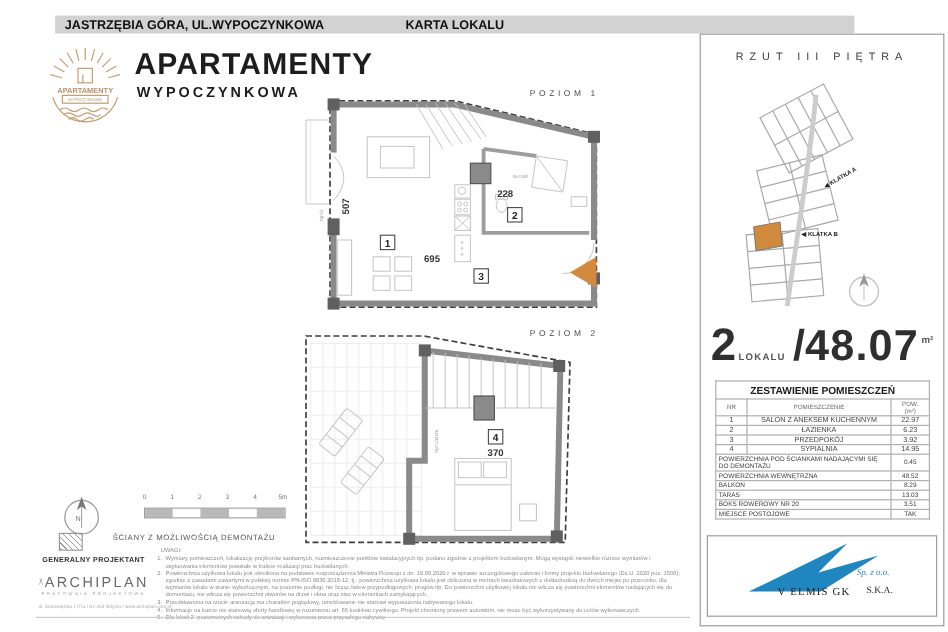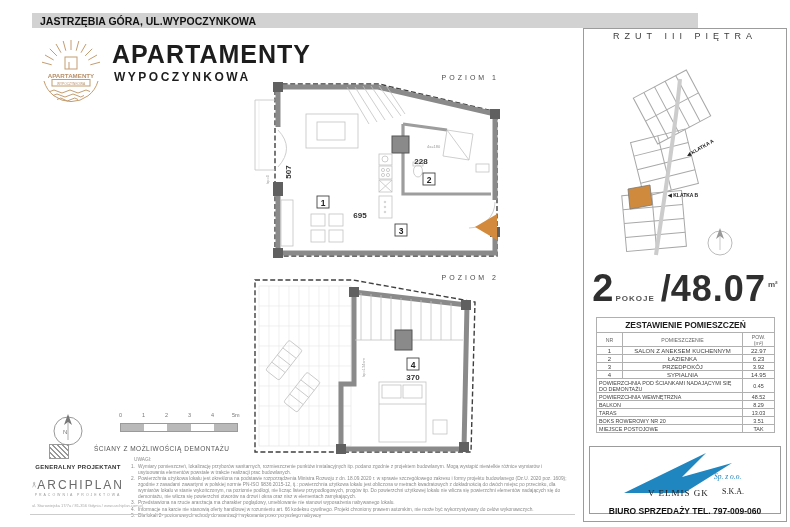--- a/index.html
+++ b/index.html
@@ -1,19 +1,19 @@
 <!DOCTYPE html>
 <html><head>
 <meta charset="utf-8">
 <style>
   html,body{margin:0;padding:0;background:#fff;}
   #page{position:relative;width:790px;height:527px;background:#fff;overflow:hidden;
         font-family:"Liberation Sans",sans-serif;color:#222;}
   
-  .header-bar{position:absolute;left:32px;top:13px;width:666px;height:15px;background:#d2d2d2;
+  .header-bar{position:absolute;left:46px;top:13px;width:666px;height:15px;background:#d2d2d2;
               display:flex;align-items:center;font-weight:bold;font-size:10.5px;color:#111;}
   .h-left{padding-left:8px;white-space:nowrap;}
   .h-center{position:absolute;left:0;right:0;text-align:center;}
   .h-right{position:absolute;right:8px;display:flex;gap:18px;}
   
   .brand-title{position:absolute;left:112px;top:40px;font-size:25px;font-weight:bold;letter-spacing:1px;color:#1d1d1d;}
   .brand-sub{position:absolute;left:114px;top:70px;font-size:12px;font-weight:bold;letter-spacing:2.5px;color:#1d1d1d;}
   .emblem{position:absolute;left:36px;top:34px;}
   
   .plan{position:absolute;width:252px;height:192px;}
@@ -29,21 +29,21 @@
   .grid{fill:none;stroke:#e2e2e2;stroke-width:0.6;}
   .gridline{stroke:#e6e6e6;stroke-width:0.6;}
   .rbox{fill:#fff;stroke:#444;stroke-width:0.9;}
   .rnum{font-size:8.5px;font-weight:bold;fill:#222;text-anchor:middle;}
   .dim{font-size:8px;font-weight:bold;fill:#333;text-anchor:middle;}
   .tinytxt{font-size:4px;fill:#999;}
   .plabel{font-size:7px;letter-spacing:3px;fill:#4a4a4a;text-anchor:end;}
   .arrow{fill:#d48a3c;}
   
   .col{position:absolute;left:583px;top:28px;width:202px;height:492px;border:1px solid #9c9c9c;background:#fff;}
-  .rzut-title{position:absolute;top:2px;left:0;right:0;text-align:center;font-size:9px;letter-spacing:5px;color:#3c3c3c;}
+  .rzut-title{position:absolute;top:13px;left:0;right:0;text-align:center;font-size:9px;letter-spacing:5px;color:#3c3c3c;}
   .minimap{position:absolute;left:8px;top:36px;}
   .mm rect,.mm line{stroke:#a8a8a8;stroke-width:1;fill:none;}
   .spine{fill:none;stroke:#cccccc;stroke-width:4;}
   .unit{fill:#d08a3e;stroke:#777;stroke-width:0.8;}
   .mlabel{font-size:5px;font-weight:bold;fill:#222;}
   .area-row{position:absolute;top:238px;left:0;right:0;display:flex;justify-content:center;align-items:baseline;color:#2f2f2f;}
   .a-count{font-size:38px;font-weight:bold;}
   .a-rooms{font-size:8px;letter-spacing:1px;margin:0 6px 0 2px;font-weight:bold;color:#555;}
   .a-slash{font-size:36px;font-weight:bold;}
   .a-val{font-size:36px;font-weight:bold;letter-spacing:1px;}
@@ -88,20 +88,21 @@
   .ntext{flex:1;}
   .bottom-rule{position:absolute;left:30px;top:514px;width:545px;height:1px;background:#ccc;}
 </style>
 </head>
 <body>
 
 <div id="page">
 
   <div class="header-bar">
     <span class="h-left">JASTRZĘBIA GÓRA, UL.WYPOCZYNKOWA</span>
+    <span class="h-center">KARTA LOKALU</span>
   </div>
 
   <svg class="emblem" width="70" height="76" viewBox="0 0 70 76">
     <g stroke="#c49d70" fill="none" stroke-width="1">
       <line x1="15.7" y1="30.8" x2="6" y2="28.2"></line>
         <line x1="17.7" y1="26" x2="9" y2="21"></line>
       <line x1="20.9" y1="21.9" x2="13.8" y2="14.8"></line>
         <line x1="25" y1="18.7" x2="20" y2="10"></line>
       <line x1="29.8" y1="16.7" x2="27.2" y2="7"></line>
         <line x1="35" y1="16" x2="35" y2="6"></line>
@@ -369,21 +370,21 @@
       <text class="mlabel" x="76" y="132">◀ KLATKA B</text>
       <g>
         <circle cx="128" cy="178" r="12" fill="none" stroke="#bbb" stroke-width="1"></circle>
         <path d="M128,163 L124,174 L128,171 L132,174 Z" fill="#999"></path>
         <line x1="128" y1="171" x2="128" y2="185" stroke="#bbb" stroke-width="0.8"></line>
       </g>
     </svg>
 
     <div class="area-row">
       <span class="a-count">2</span>
-      <span class="a-rooms">POKOJE</span>
+      <span class="a-rooms">LOKALU</span>
       <span class="a-slash">/</span>
       <span class="a-val">48.07</span>
       <span class="a-unit">m²</span>
     </div>
 
     <table class="ztable">
       <colgroup>
           <col style="width:26px">
           <col style="width:120px">
           <col style="width:32px">
@@ -447,17 +448,16 @@
     </tbody>
       </table>
 
     <div class="devbox">
       <svg class="devlogo" width="130" height="50" viewBox="0 0 130 50">
         <polygon points="4,42 86,2 62,26 112,12 64,42" fill="#1f86c0"></polygon>
         <text class="dev-name" x="28" y="45">V ELMIS GK</text>
         <text class="dev-sp" x="94" y="28">Sp. z o.o.</text>
         <text class="dev-ska" x="102" y="43">S.K.A.</text>
       </svg>
-      <div class="phone">BIURO SPRZEDAŻY TEL. 797-009-060</div>
     </div>
   </div>
 
 </div>
 
 </body></html>

